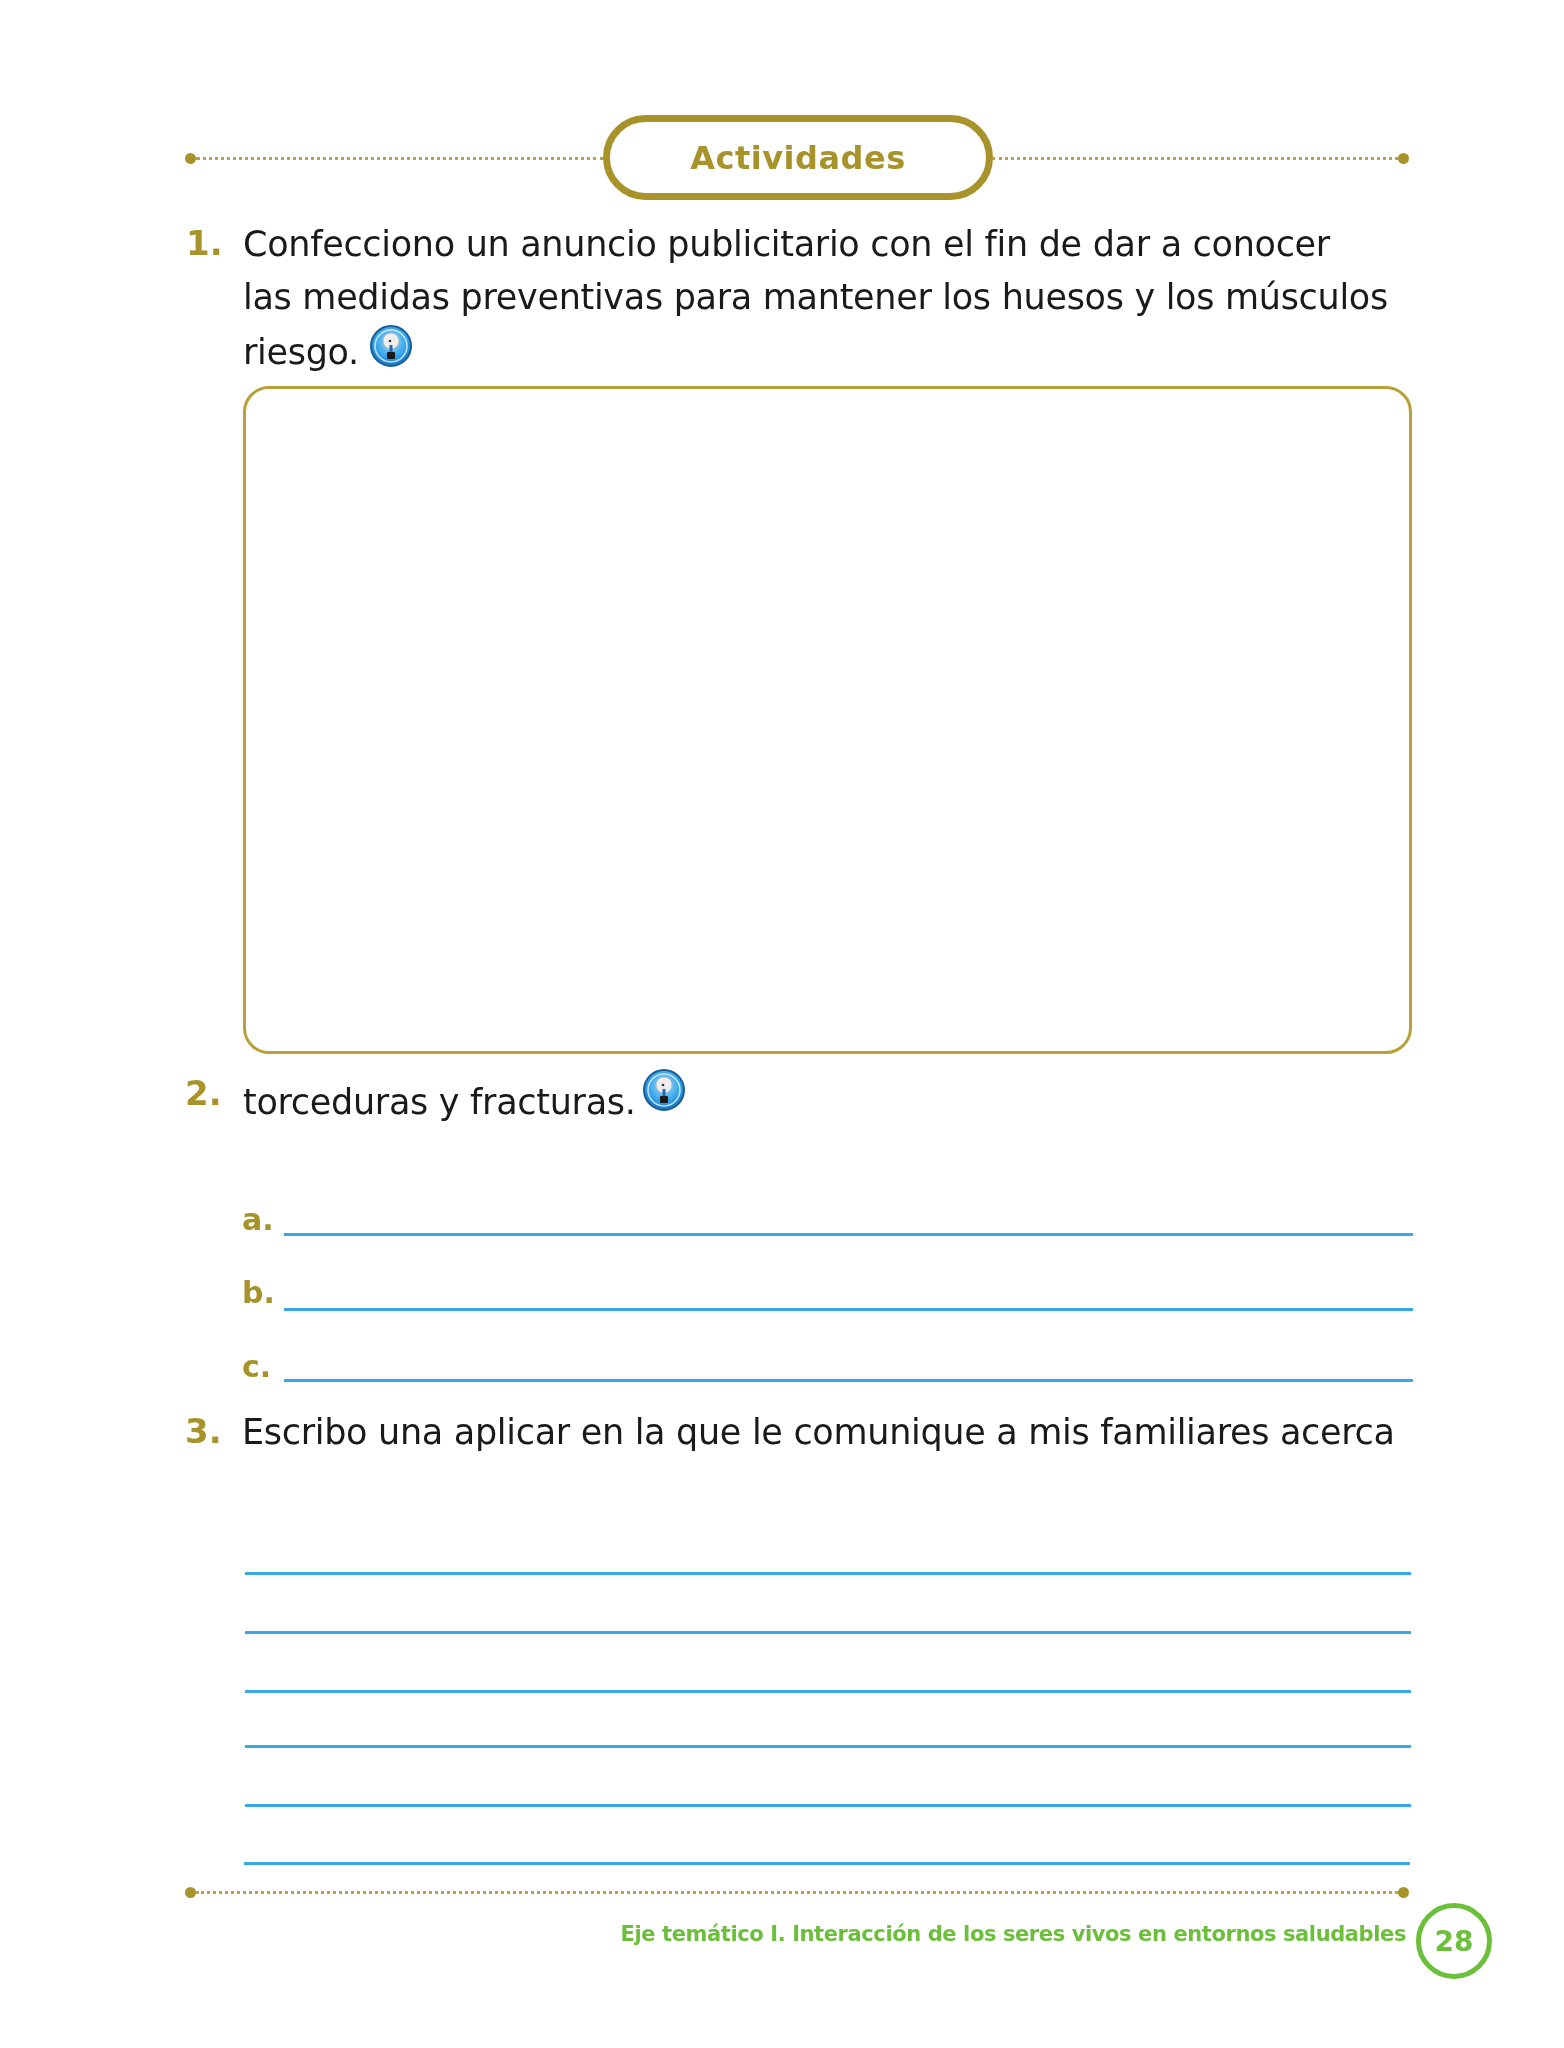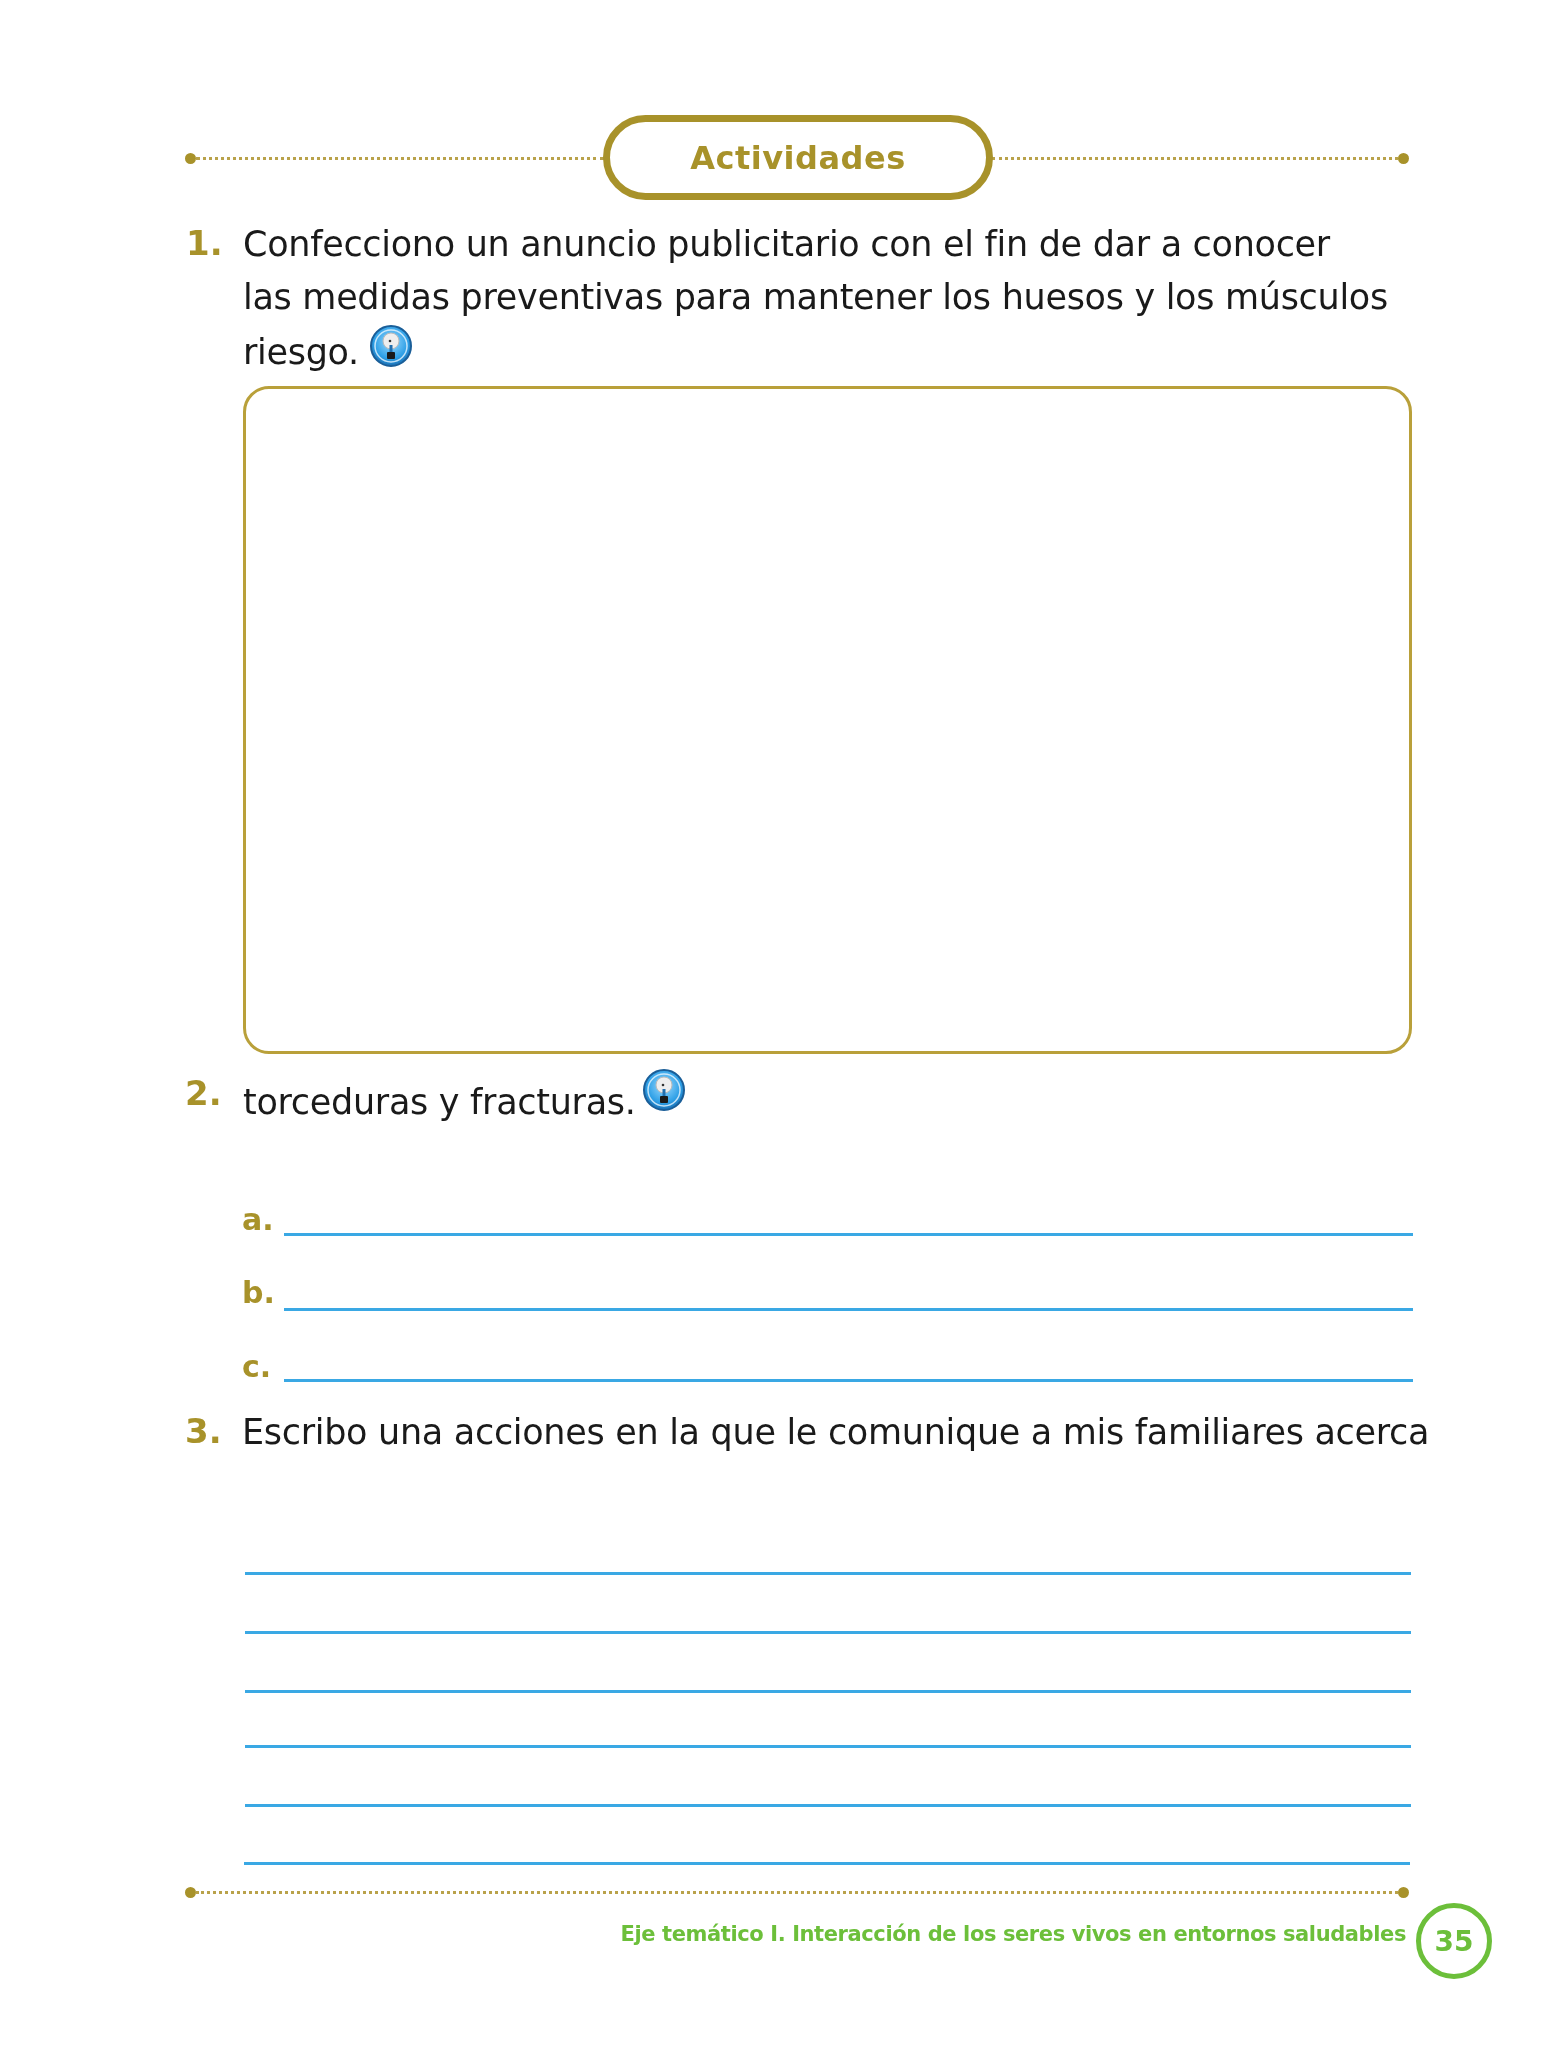--- a/index.html
+++ b/index.html
@@ -189,30 +189,30 @@
 <div class="answer-line" style="left:284px; top:1233px; width:1129px;"></div>
 
 <div class="sub-label" style="left:242px; top:1275px;">b.</div>
 <div class="answer-line" style="left:284px; top:1308px; width:1129px;"></div>
 
 <div class="sub-label" style="left:242px; top:1349px;">c.</div>
 <div class="answer-line" style="left:284px; top:1379px; width:1129px;"></div>
 
 <div class="q-num" style="left:185px; top:1411px;">3.</div>
 <div class="q-text" style="left:242px; top:1406px;">
-  <span class="q-line">Escribo una acciones en la que le comunique a mis familiares acerca</span>
+  <span class="q-line">Escribo una aplicar en la que le comunique a mis familiares acerca</span>
 </div>
 
 <div class="answer-line" style="left:245px; top:1572px; width:1166px;"></div>
 <div class="answer-line" style="left:245px; top:1631px; width:1166px;"></div>
 <div class="answer-line" style="left:245px; top:1690px; width:1166px;"></div>
 <div class="answer-line" style="left:245px; top:1745px; width:1166px;"></div>
 <div class="answer-line" style="left:245px; top:1804px; width:1166px;"></div>
 <div class="answer-line" style="left:244px; top:1862px; width:1166px;"></div>
 
 <div class="dot-end" style="left:185px; top:1887px;"></div>
 <div class="dotted-rule" style="left:196px; top:1891px; width:1202px;"></div>
 <div class="dot-end" style="left:1398px; top:1887px;"></div>
 
 <div class="footer-text">Eje temático I. Interacción de los seres vivos en entornos saludables</div>
 <div class="page-circle">
-  <span>35</span>
+  <span>28</span>
 </div>
 
 </body></html>

